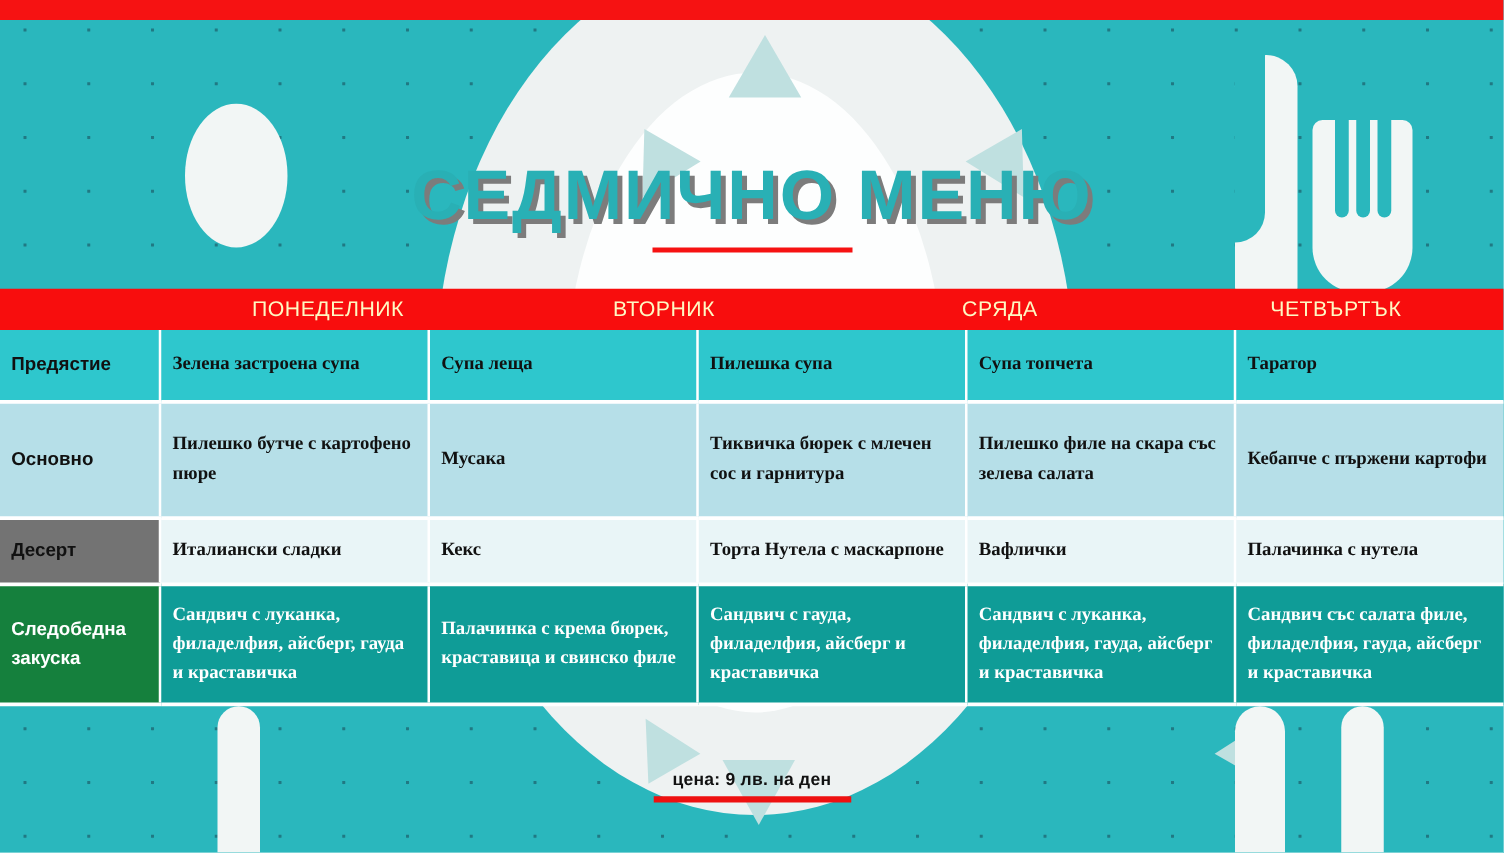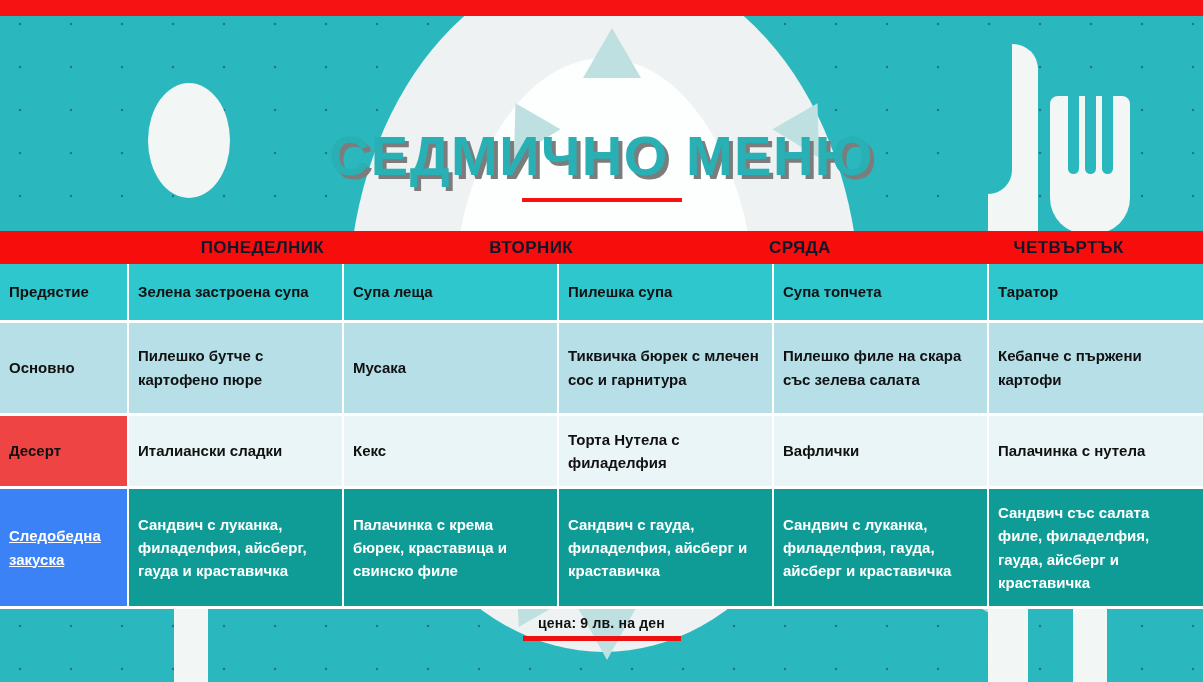--- a/index.html
+++ b/index.html
@@ -153,23 +153,23 @@
   .days-bar {
     position: absolute; left: 0; top: 231px;
     width: 1203px; height: 33px;
     background: #f80d0d; z-index: 10;
     display: flex;
   }
   .days-bar .spacer { width: 128px; flex: none; }
   .day-cell {
     flex: 1 1 0;
     display: flex; align-items: center; justify-content: center;
-    color: #0f172a;
+    color: #fef9c3;
     font-size: 17px;
-    font-weight: bold;
+    font-weight: normal;
     letter-spacing: .4px;
   }
 
   
   #title-wrap {
     position: absolute; left: 0; top: 128px;
     width: 1203px; z-index: 12;
     text-align: center;
   }
   #title {
@@ -208,24 +208,24 @@
   .col-day   { width: 215px; }
 
   tr.row-starter   td { background: #2ec7cd; color: #111111; height: 57px; }
   tr.row-main      td { background: #b6dfe8; color: #111111; height: 93px; }
   tr.row-dessert   td { background: #e9f5f7; color: #111111; height: 53px; }
   tr.row-snack     td { background: #0f9c97; color: #ffffff; height: 95px; }
 
   td.label-cell { font-size: 13.5px; }
   tr.row-starter td.label-cell { background: #2ec7cd; }
   tr.row-main    td.label-cell { background: #b6dfe8; }
-  tr.row-dessert td.label-cell { background: #ef4444; }
-  tr.row-snack   td.label-cell { background: #3b82f6; text-decoration: underline; }
-
-  .cell-txt { display: block; }
+  tr.row-dessert td.label-cell { background: #737373; }
+  tr.row-snack   td.label-cell { background: #15803d; }
+
+  .cell-txt { display: block; font-family: Liberation Serif, serif; }
 
   
   #price-wrap {
     position: absolute; left: 0; top: 568px;
     width: 1203px; z-index: 12;
     text-align: center;
   }
   #price {
     display: inline-block;
     font-size: 14px;
@@ -333,21 +333,21 @@
       </tr>
       <tr class="row-dessert">
         <td class="label-cell">Десерт</td>
         <td>
             <span class="cell-txt">Италиански сладки</span>
           </td>
         <td>
             <span class="cell-txt">Кекс</span>
           </td>
         <td>
-            <span class="cell-txt">Торта Нутела с филаделфия</span>
+            <span class="cell-txt">Торта Нутела с маскарпоне</span>
           </td>
         <td>
             <span class="cell-txt">Вафлички</span>
           </td>
         <td>
             <span class="cell-txt">Палачинка с нутела</span>
           </td>
       </tr>
       <tr class="row-snack">
         <td class="label-cell">Следобедна закуска</td>

